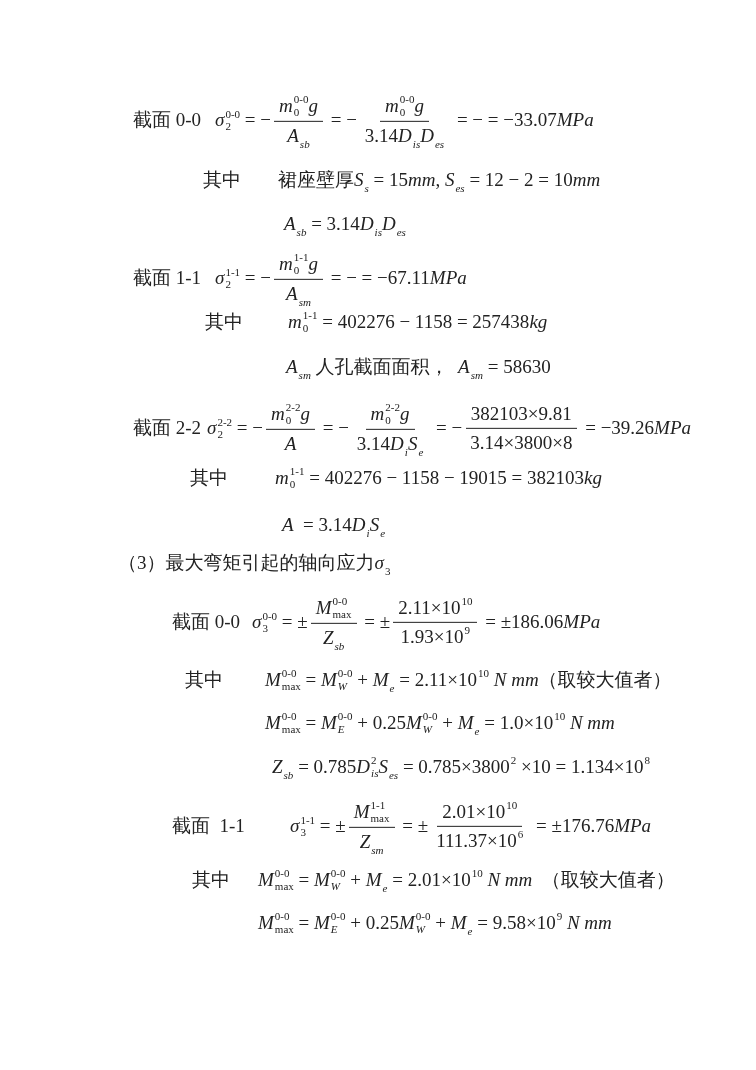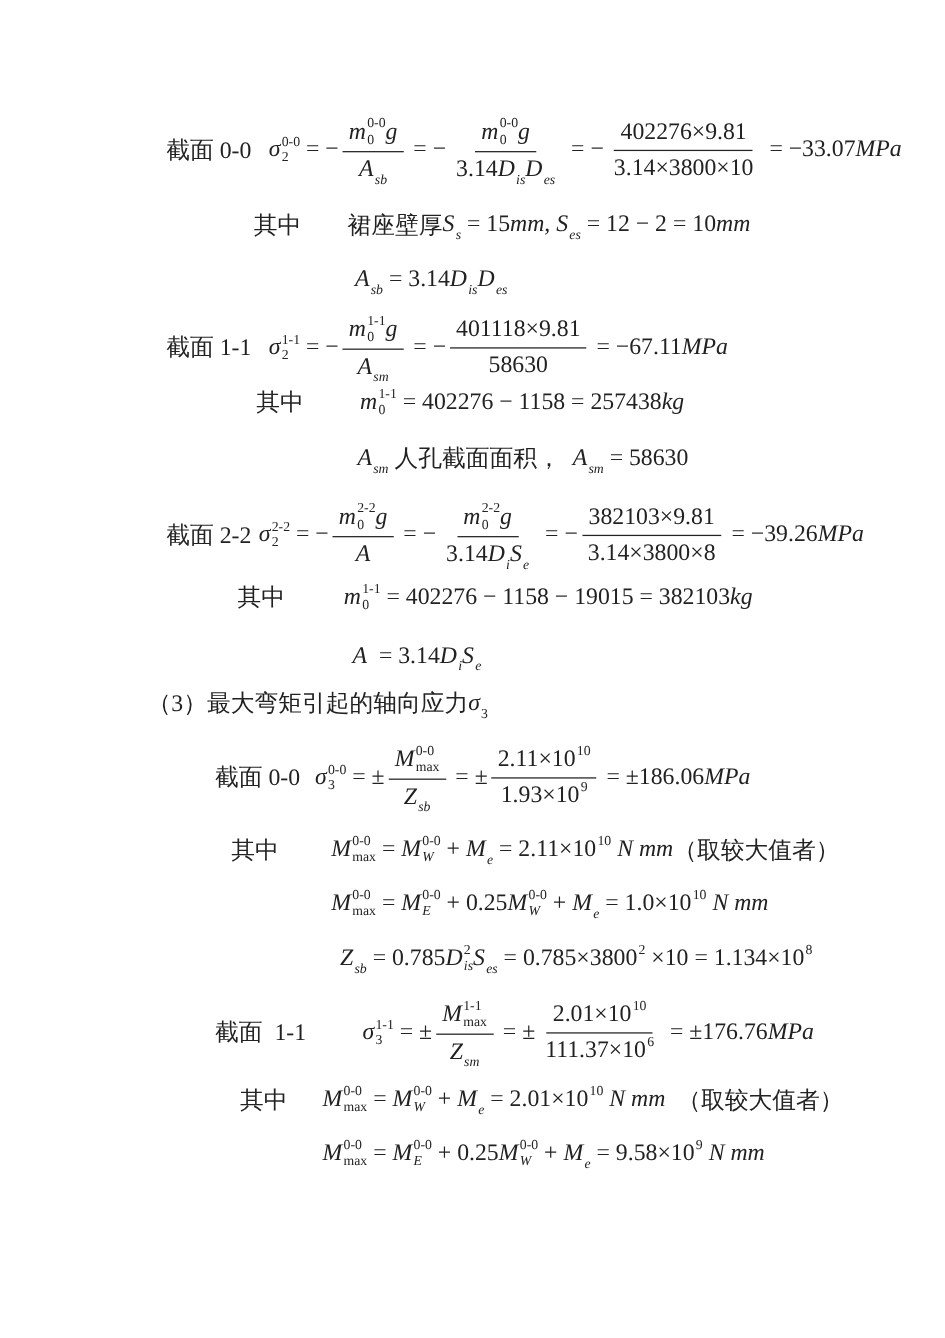--- a/index.html
+++ b/index.html
@@ -74,28 +74,20 @@
               <span class="it">D</span>
               <span class="subonly it">is</span>
             </span>
             <span class="scr">
               <span class="it">D</span>
               <span class="subonly it">es</span>
             </span>
           </span>
         </span>
         <span class="rm"> = −</span>
-        <span class="frac">
-          <span class="num">
-            <span class="rm">402276×9.81</span>
-          </span>
-          <span class="den">
-            <span class="rm">3.14×3800×10</span>
-          </span>
-        </span>
         <span class="rm"> = −33.07</span>
         <span class="it">MPa</span>
       </div>
     </div>
     <div class="line" style="top: 180px;">
       <span class="label" style="left: 203px;">其中</span>
       <div class="formula" style="left: 278px; align-items: center;">
         <span class="cjk">裙座壁厚</span>
         <span class="scr">
           <span class="it">S</span>
@@ -152,28 +144,20 @@
             <span class="it">g</span>
           </span>
           <span class="den">
             <span class="scr">
               <span class="it">A</span>
               <span class="subonly it">sm</span>
             </span>
           </span>
         </span>
         <span class="rm"> = −</span>
-        <span class="frac">
-          <span class="num">
-            <span class="rm">401118×9.81</span>
-          </span>
-          <span class="den">
-            <span class="rm">58630</span>
-          </span>
-        </span>
         <span class="rm"> = −67.11</span>
         <span class="it">MPa</span>
       </div>
     </div>
     <div class="line" style="top: 322px;">
       <span class="label" style="left: 205px;">其中</span>
       <div class="formula" style="left: 288px;">
         <span class="scr">
           <span class="it">m</span>
           <span class="stack">

